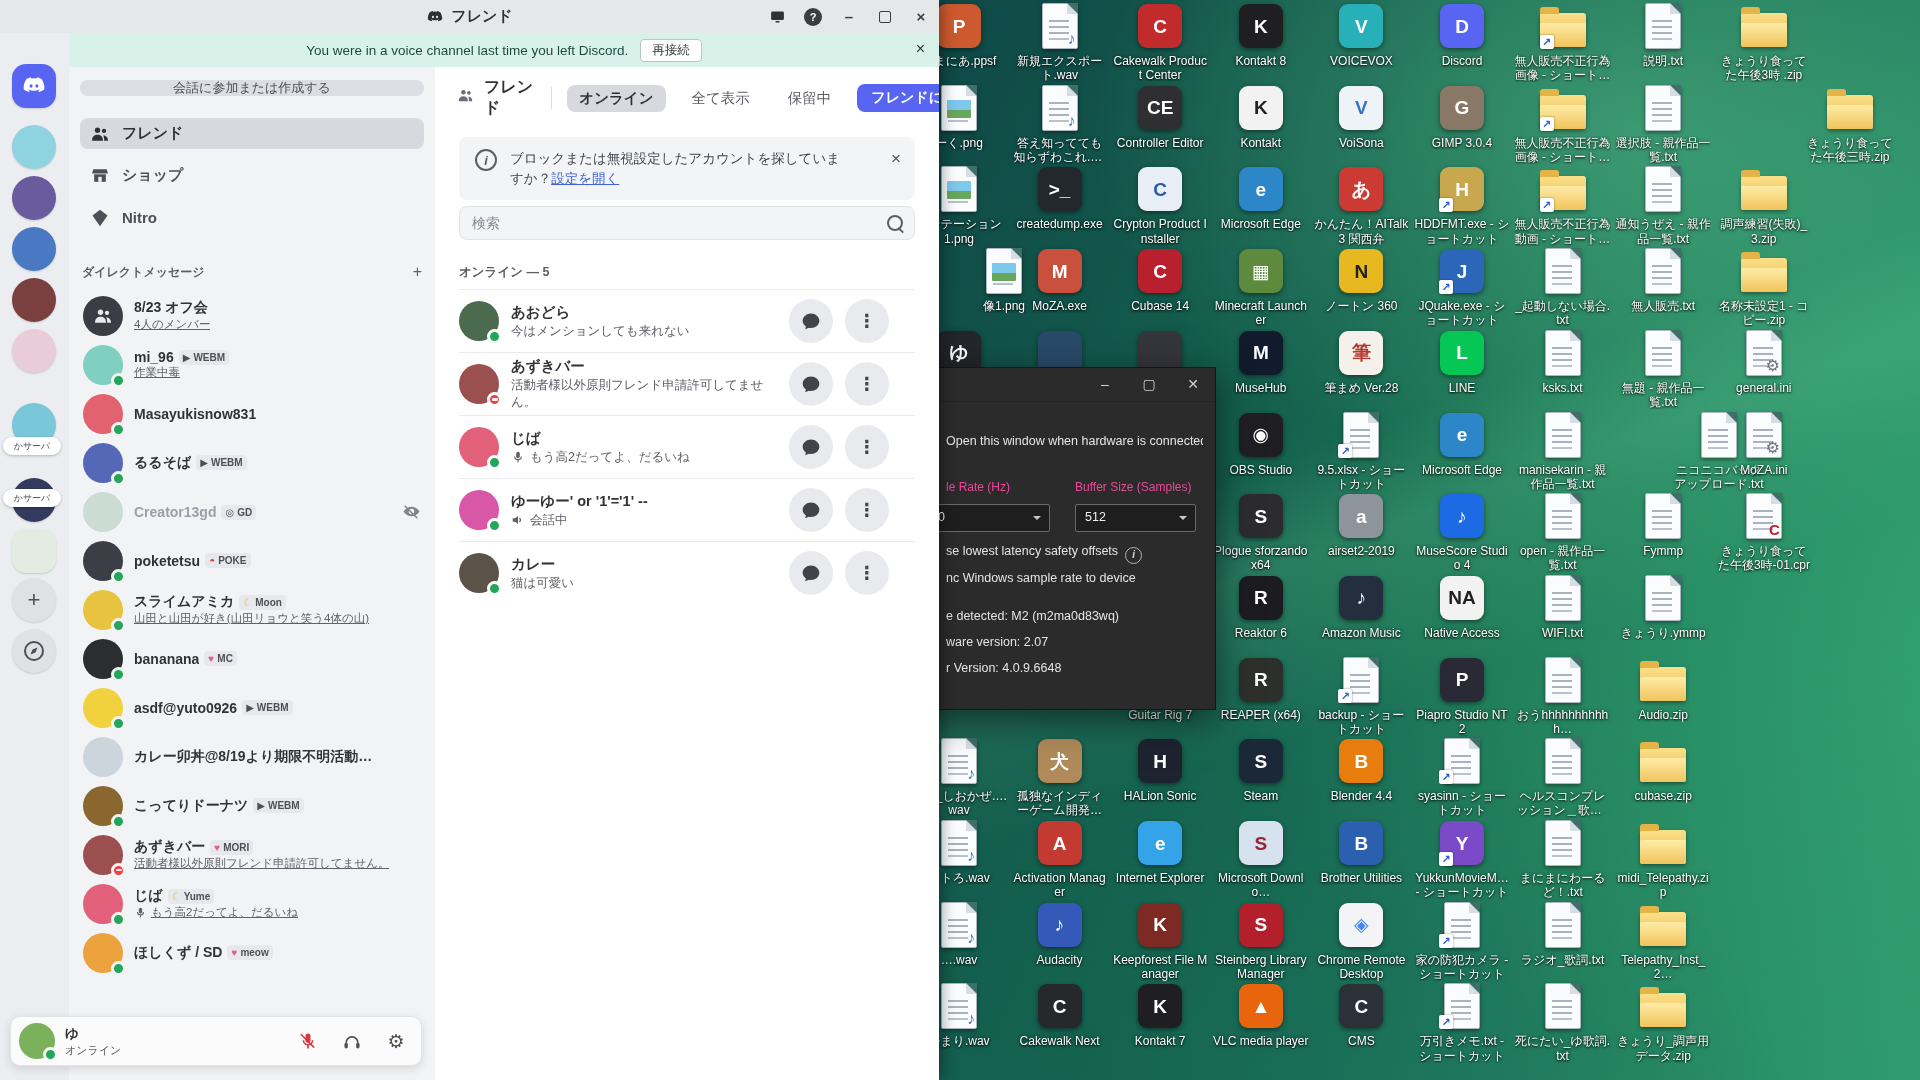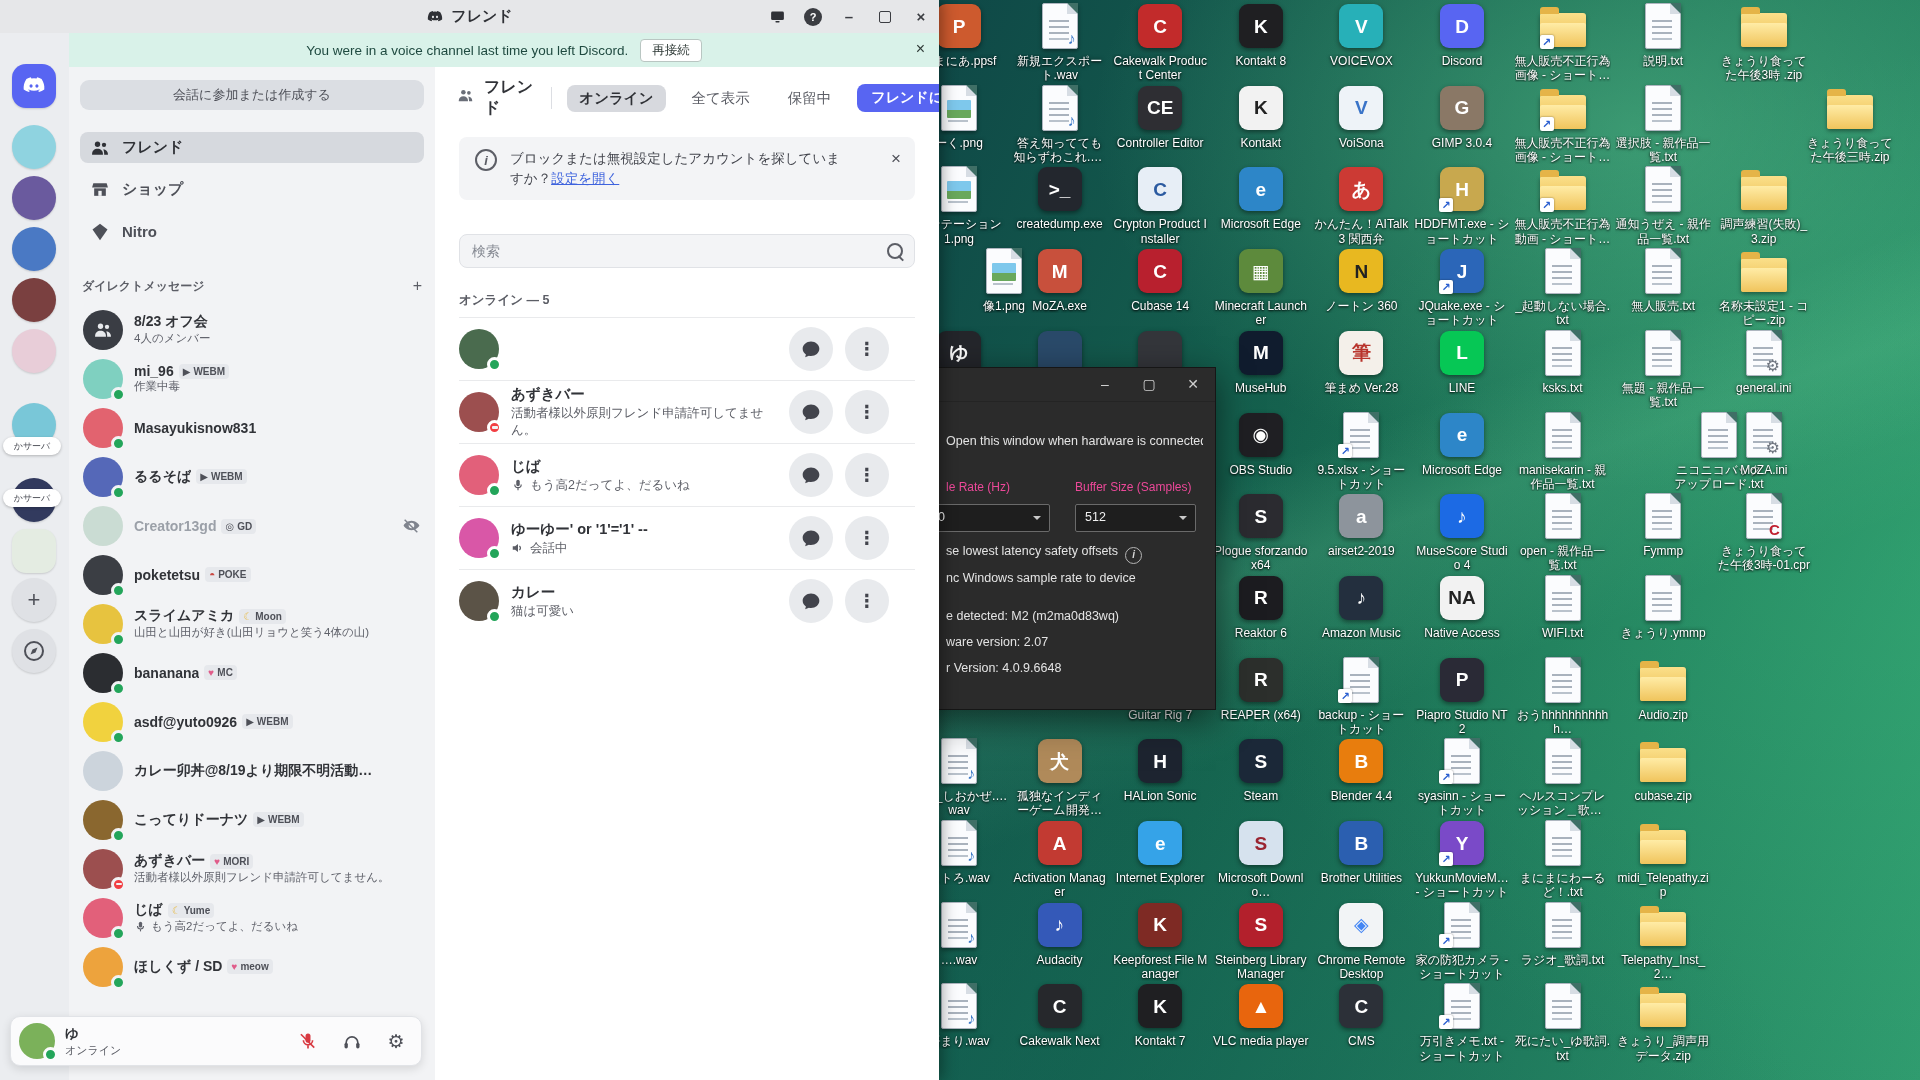--- a/index.html
+++ b/index.html
@@ -68,21 +68,21 @@
   .vb-x{position:absolute;right:14px;top:7px;font-size:16px;color:#2f3a37;}
   
   .rail{position:absolute;left:0;top:33px;width:69px;bottom:0;background:#ebedf0;}
   .ritem{position:absolute;left:12px;width:44px;height:44px;border-radius:50%;display:flex;align-items:center;
     justify-content:center;box-shadow:0 1px 2px rgba(0,0,0,.15);}
   .ritem.sq{border-radius:14px;}
   .rpill{position:absolute;left:3px;width:58px;height:18px;background:#fff;border-radius:9px;z-index:3;
     font-size:9px;color:#4e5058;display:flex;align-items:center;justify-content:center;box-shadow:0 1px 3px rgba(0,0,0,.25);}
   
   .chpanel{position:absolute;left:69px;top:67px;width:366px;bottom:0;background:#f2f3f5;overflow:hidden;}
-  .join-btn{margin:13px 11px 0;height:30px;border-radius:9px;background:#dbdee3;color:#4e5058;font-size:13px;
+  .join-btn{margin:13px 11px 0;height:16px;border-radius:9px;background:#dbdee3;color:#4e5058;font-size:13px;
     display:flex;align-items:center;justify-content:center;}
   .nav{margin-top:22px;}
   .nav-item{margin:0 11px 11px;height:31px;border-radius:8px;display:flex;align-items:center;gap:12px;
     padding:0 10px;color:#4e5058;font-size:15px;font-weight:bold;}
   .nav-item.active{background:#d6d9de;color:#2f3136;}
   .nav-item .nico{width:20px;height:20px;flex:0 0 auto;}
   .dm-head{margin:30px 13px 10px;display:flex;align-items:center;justify-content:space-between;
     color:#5c5e66;font-size:12px;font-weight:bold;}
   .dm-plus{font-size:16px;font-weight:normal;color:#5c5e66;}
   .dm-row{height:49px;margin:0 8px;border-radius:8px;display:flex;align-items:center;gap:11px;padding:0 6px;}
@@ -92,21 +92,21 @@
   .dot.online{background:#23a55a;}
   .dot.dnd{background:#f23f43;}
   .dot.dnd::after{content:"";position:absolute;left:1.5px;top:3.2px;width:6px;height:2.4px;background:#f2f3f5;border-radius:1px;}
   .dm-texts{flex:1;min-width:0;}
   .dm-name{font-size:14px;color:#313338;font-weight:bold;white-space:nowrap;overflow:hidden;text-overflow:ellipsis;
     display:flex;align-items:center;gap:5px;}
   .dm-name.gray{color:#9ba0a8;align-items:flex-end;}
   .badge{display:inline-flex;align-items:center;gap:3px;background:#e6e8ec;border-radius:4px;padding:0 4px;
     height:15px;font-size:10px;font-weight:bold;color:#4e5058;flex:0 0 auto;}
   .dm-sub{font-size:11.5px;color:#5f616a;white-space:nowrap;overflow:hidden;text-overflow:ellipsis;
-    display:flex;align-items:center;gap:4px;font-weight:normal;}
+    display:flex;align-items:center;gap:4px;font-weight:normal;text-decoration:underline;}
   .mutedeye{width:19px;height:19px;color:#80848e;flex:0 0 auto;}
   .grp-ico{position:absolute;inset:0;display:flex;align-items:center;justify-content:center;color:#e8eaed;}
   .grp-ico svg{width:20px;height:20px;}
   
   .userbar{position:absolute;left:10px;bottom:14px;width:412px;height:50px;background:#fbfbfc;z-index:12;
     border:1px solid #e1e3e7;border-radius:10px;box-shadow:0 3px 10px rgba(0,0,0,.12);
     display:flex;align-items:center;gap:10px;padding:0 8px;box-sizing:border-box;}
   .userbar .avatar{width:36px;height:36px;}
   .ub-texts{flex:1;min-width:0;}
   .ub-name{font-size:13.5px;font-weight:bold;color:#313338;}
@@ -124,21 +124,21 @@
   .tab.active{background:#d7d9de;color:#2f3136;font-weight:bold;}
   .addfriend{margin-left:auto;margin-right:-46px;background:#5865f2;color:#fff;font-size:14px;font-weight:bold;
     border-radius:8px;padding:5px 14px;white-space:nowrap;}
   .infocard{margin:20px 24px 0;background:#f3f4f6;border-radius:8px;padding:12px 16px;display:flex;gap:13px;
     position:relative;align-items:flex-start;}
   .ic-ico{width:22px;height:22px;border-radius:50%;border:2px solid #5c5e66;color:#5c5e66;font-size:13px;font-weight:bold;
     display:flex;align-items:center;justify-content:center;flex:0 0 auto;box-sizing:border-box;font-style:italic;}
   .ic-text{font-size:13.5px;color:#43454d;line-height:1.45;max-width:330px;}
   .ic-link{color:#3e63dd;text-decoration:underline;}
   .ic-x{position:absolute;right:14px;top:12px;color:#4e5058;font-size:17px;}
-  .searchwrap{margin:34px 24px 0;position:relative;text-decoration:underline;}
+  .searchwrap{margin:6px 24px 0;position:relative;text-decoration:underline;}
   .searchwrap input{width:100%;height:34px;box-sizing:border-box;background:#f3f4f6;border:1px solid #e0e2e6;
     border-radius:8px;padding:0 38px 0 12px;font-size:14px;color:#313338;outline:none;
     font-family:"Liberation Sans","DejaVu Sans",sans-serif;}
   .searchwrap input::placeholder{color:#868a93;}
   .mag{position:absolute;right:12px;top:9px;width:12px;height:12px;border:2px solid #5c5e66;border-radius:50%;}
   .mag::after{content:"";position:absolute;left:10px;top:10px;width:7px;height:2px;background:#5c5e66;
     transform:rotate(45deg);transform-origin:0 0;}
   .seclabel{margin:24px 24px 8px;font-size:12.5px;font-weight:bold;color:#5c5e66;}
   .fr-row{margin:0 24px;height:62px;border-top:1px solid #e9eaec;display:flex;align-items:center;gap:12px;}
   .fr-row .avatar .dot{border-color:#fff;}
@@ -1287,20 +1287,26 @@
       <input type="text" placeholder="検索" style="">
       <span class="mag"></span>
     </div>
 
     <div class="seclabel">オンライン — 5</div>
     <div id="friend-list">
         <div class="fr-row">
           <span class="avatar" style="background: rgb(74, 107, 78);">
             <span class="dot online"></span>
           </span>
+          <span class="fr-texts">
+            <div class="fr-name">あおどら</div>
+            <div class="fr-sub">
+              <span>今はメンションしても来れない</span>
+            </div>
+          </span>
           <span class="fr-acts">
             <span class="fr-act">
               <svg viewBox="0 0 24 24" fill="currentColor">
                 <path d="M12 3C6.5 3 2 6.9 2 11.7c0 2.8 1.5 5.3 3.9 6.9L5 21.8l4.5-1.6c.8.2 1.6.3 2.5.3 5.5 0 10-3.9 10-8.7S17.5 3 12 3z"></path>
               </svg>
             </span>
             <span class="fr-act kebab">⋮</span>
           </span>
         </div>
         <div class="fr-row">

